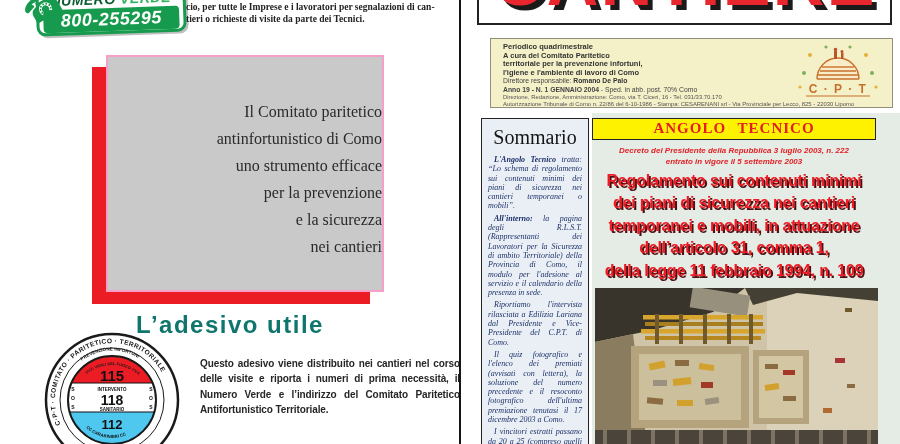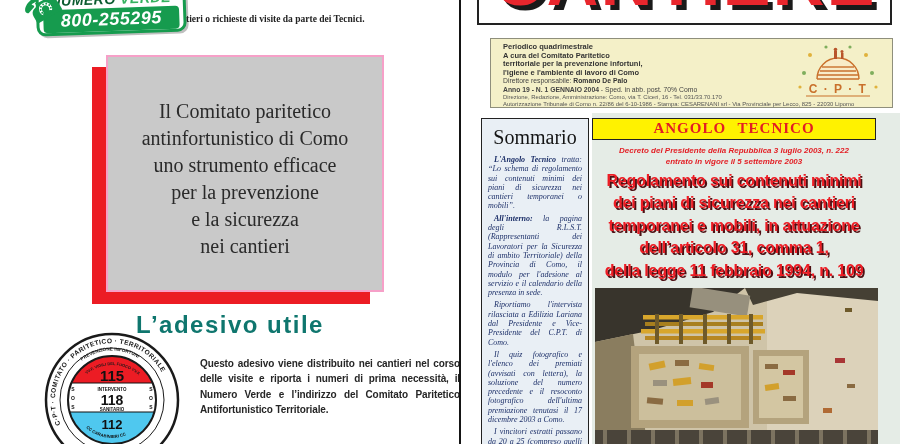--- a/index.html
+++ b/index.html
@@ -28,22 +28,22 @@
   .intro {
     position:absolute; left:186px; top:1px; width:258px;
     font-family:"Liberation Serif", serif; font-weight:bold; font-size:9.5px; line-height:12px; color:#222;
   }
 
   .quote-box {
     position:absolute; left:106px; top:55px; width:278px; height:237px;
     background:#c9c9c9; border:2px solid #f6a0c8; box-shadow:-14px 12px 0 0 #ec1c24;
   }
   .quote-text {
-    padding-top:41px; text-align:center;
-    font-family:"Liberation Serif", serif; font-size:20px; line-height:27px; color:#2a2a2a;
+    padding-top:41px; text-align:right;
+    font-family:"Liberation Serif", serif; font-size:16px; line-height:27px; color:#2a2a2a;
   }
 
   .adesivo-title {
     position:absolute; left:60px; top:311px; width:340px; text-align:center;
     font-size:24px; font-weight:bold; letter-spacing:1.5px; color:#0f766e;
   }
   .adesivo-body {
     position:absolute; left:200px; top:356px; width:260px;
     font-size:10px; font-weight:bold; line-height:15.3px; text-align:justify; color:#262626; letter-spacing:-0.1px;
   }
@@ -113,21 +113,21 @@
   <div class="nv-badge">
     <div class="nv-phone">☎</div>
     <div class="nv-top">
       <span class="w1">NUMERO</span>
       <span class="w2">VERDE</span>
     </div>
     <div class="nv-num">800-255295</div>
   </div>
 
   <div class="intro">
-    <br>
+    <span>cio, per tutte le Imprese e i lavoratori per segnalazioni di can-</span><br>
     <span>tieri o richieste di visite da parte dei Tecnici.</span>
   </div>
 
   <div class="quote-box">
     <div class="quote-text">
       <div>Il Comitato paritetico</div>
       <div>antinfortunistico di Como</div>
       <div>uno strumento efficace</div>
       <div>per la prevenzione</div>
       <div>e la sicurezza</div>

